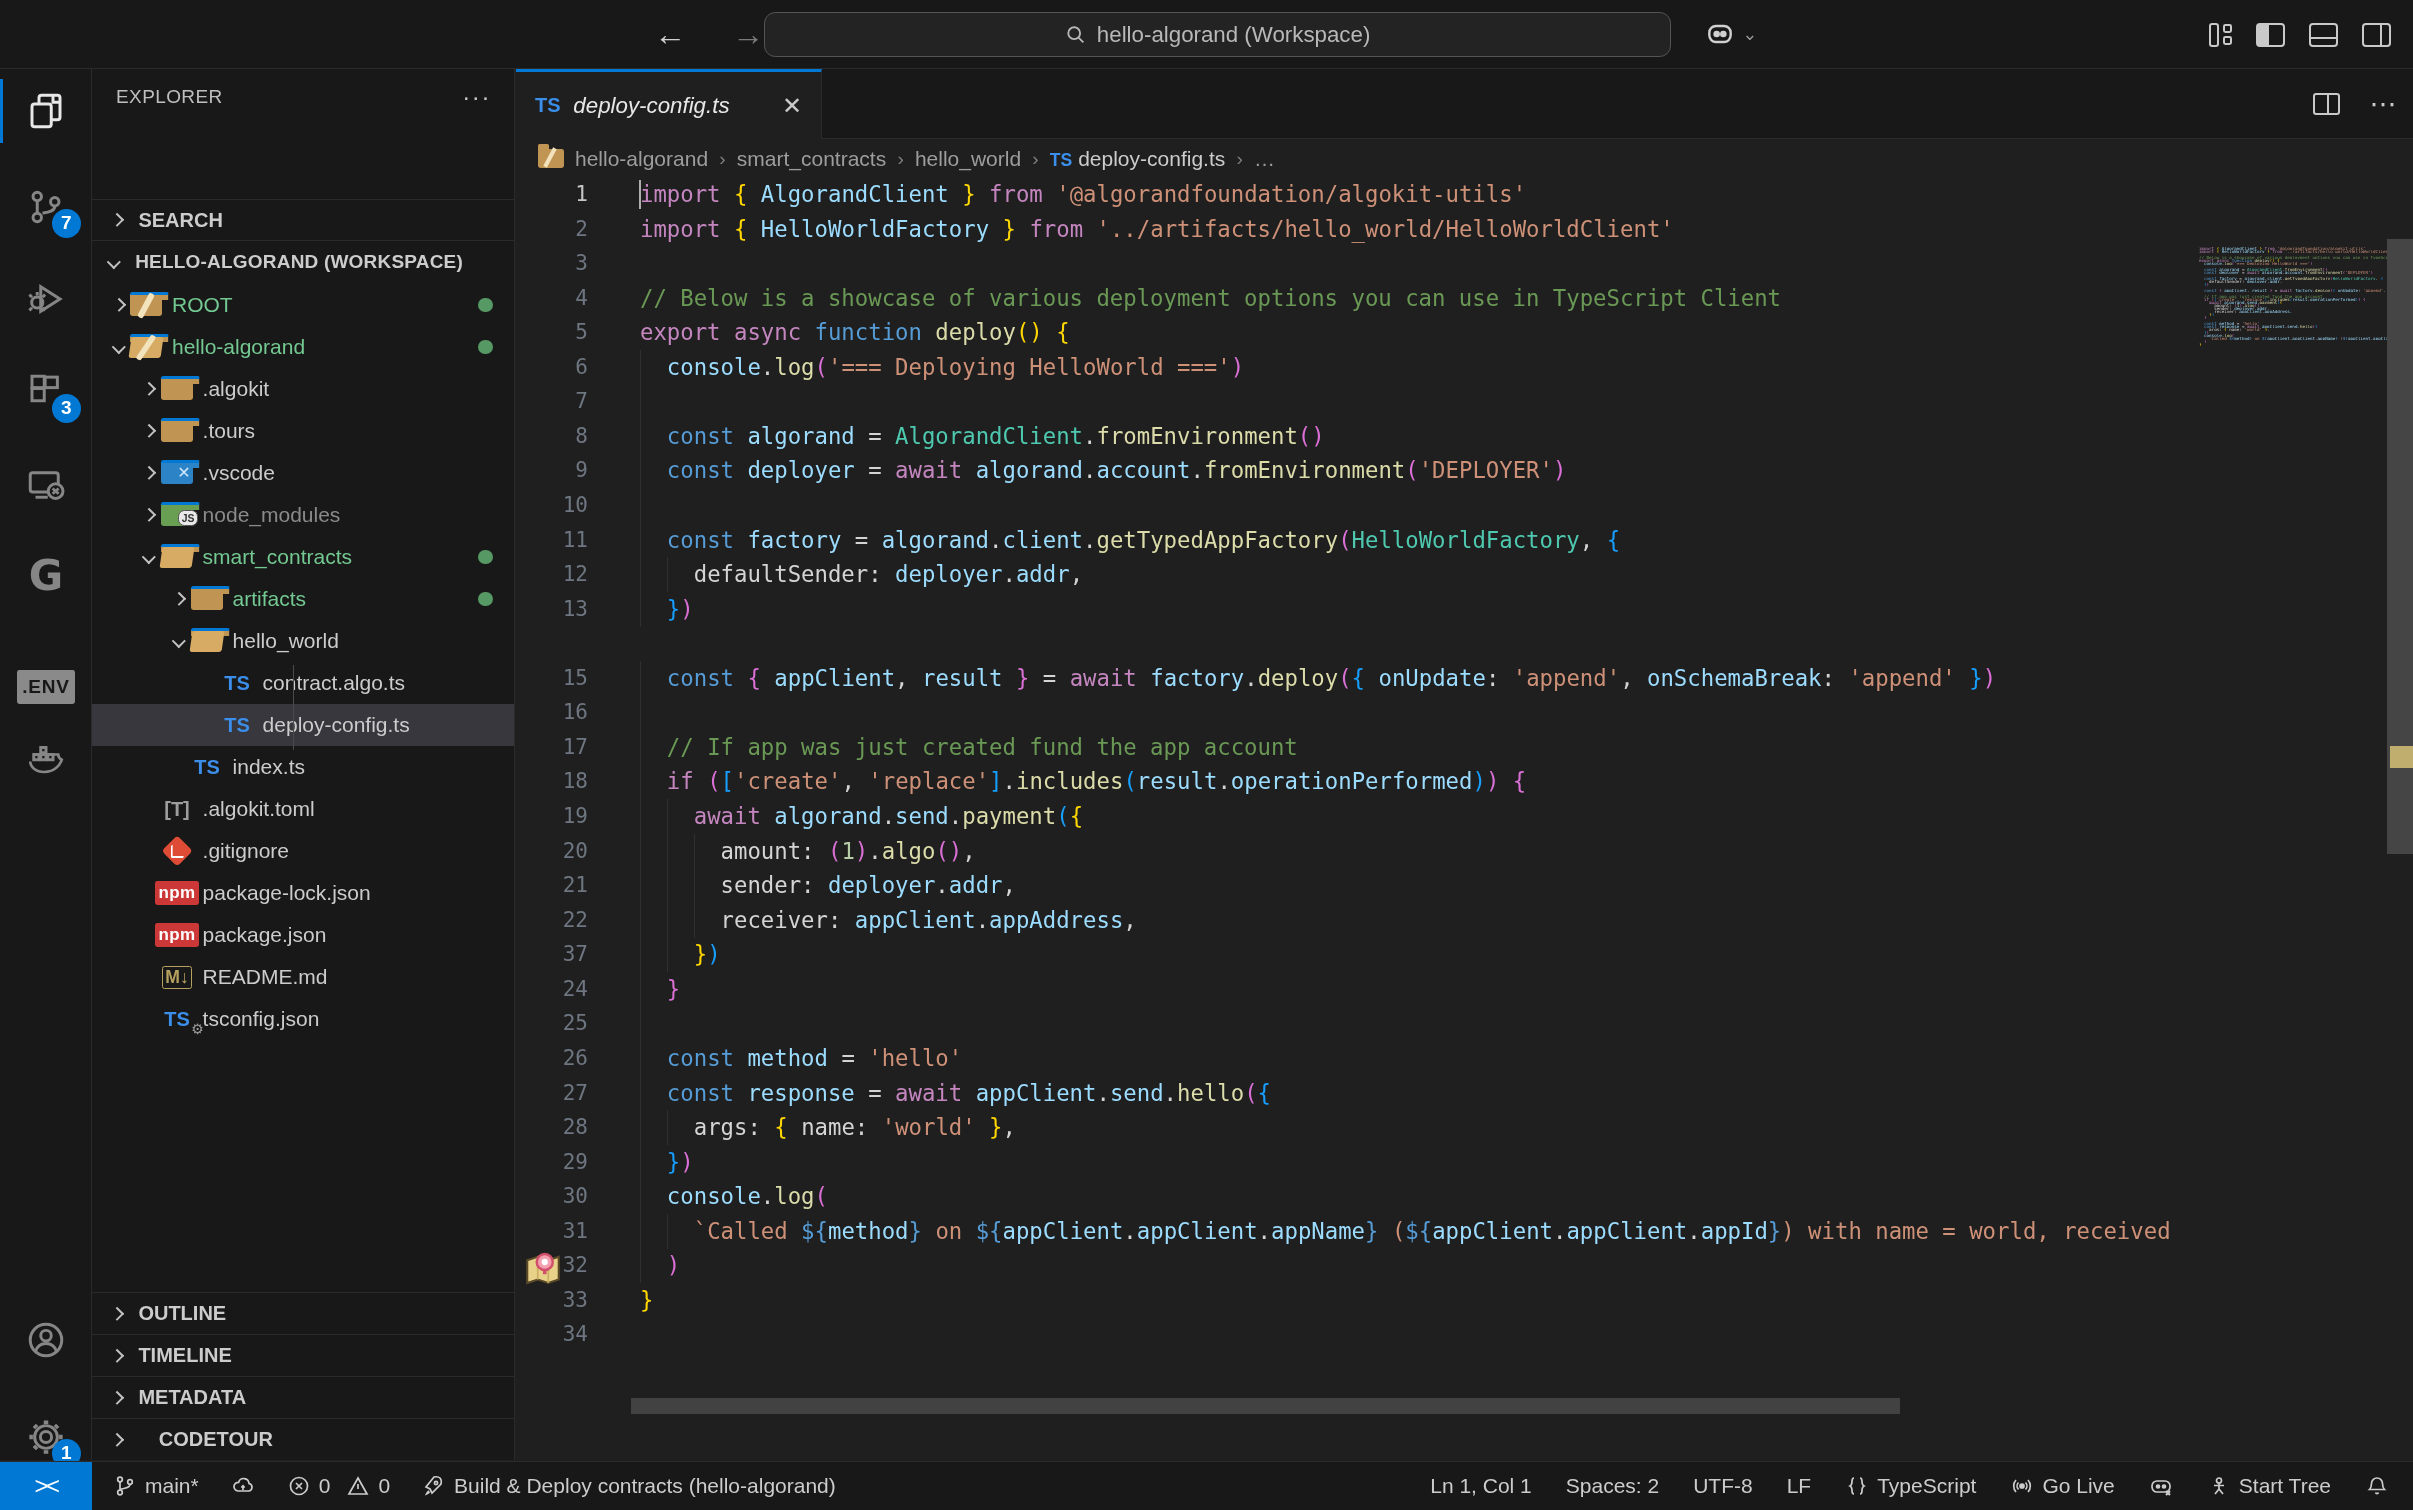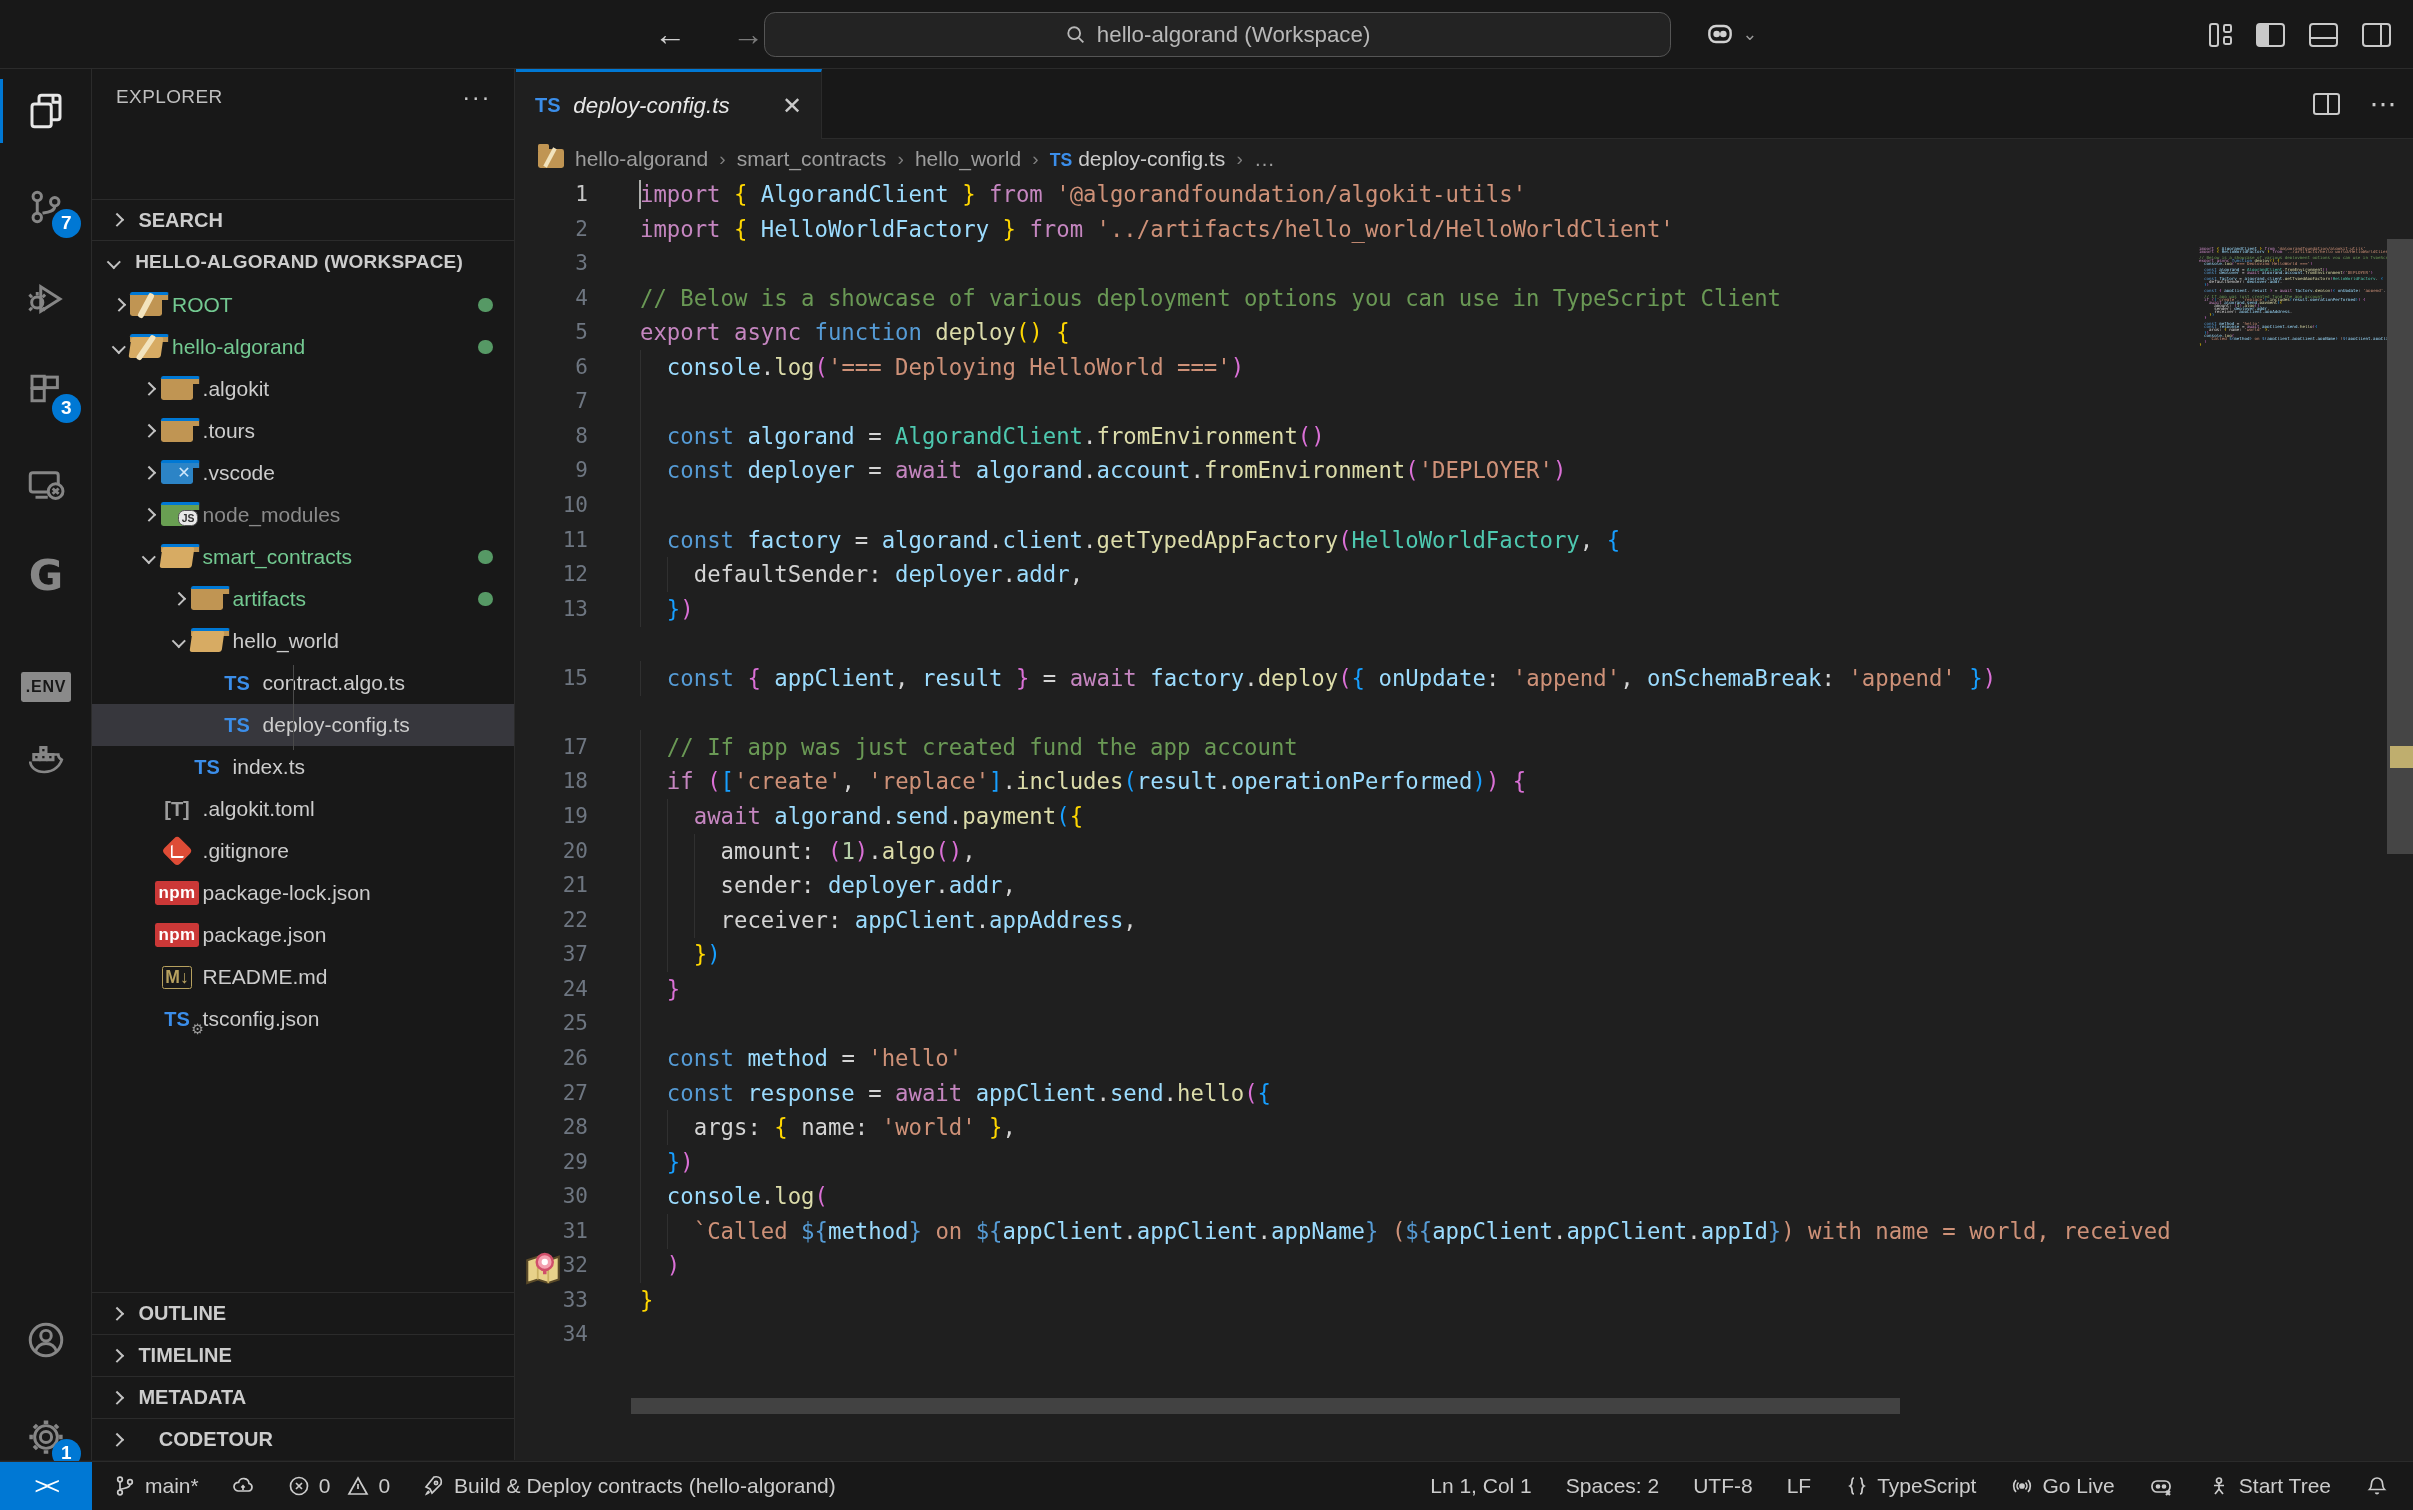--- a/index.html
+++ b/index.html
@@ -23,21 +23,21 @@
   .cl-ic .bar { width:10.4px; height:24px; border:2px solid #c9c9c9; border-radius:3.2px; }
   .cl-ic .dots { display:flex; flex-direction:column; gap:3.2px; }
   .cl-ic .dots i { width:8.8px; height:8.8px; border:2px solid #c9c9c9; border-radius:2.4px; }
   
   .activitybar { position:absolute; left:0; top:69px; width:92px; height:1391px; background:#181818; border-right:0.8px solid #2b2b2b; }
   .ab-item { position:absolute; left:0; width:92px; height:84px; display:flex; align-items:center; justify-content:center; color:#868686; cursor:pointer; }
   .ab-item.active { color:#e7e7e7; }
   .ab-item.active::before { content:""; position:absolute; left:0; top:9.6px; bottom:9.6px; width:3.2px; background:#0078d4; }
   .ab-item svg { width:42px; height:42px; }
   .badge { position:absolute; right:11.2px; bottom:11.2px; min-width:29px; height:29px; border-radius:16px; background:#0078d4; color:#fff; font-size:19px; font-weight:bold; display:flex; align-items:center; justify-content:center; padding:0 4.8px; }
-  .env-chip { font-size:16px; font-weight:bold; background:#8a8a8a; color:#181818; padding:6.4px 4.8px; border-radius:2.4px; letter-spacing:0.8px;margin-top:42px; }
+  .env-chip { font-size:19px; font-weight:bold; background:#8a8a8a; color:#181818; padding:6.4px 4.8px; border-radius:2.4px; letter-spacing:0.8px;margin-top:42px; }
   .glogo { font-size:42px; font-weight:bold; font-family:"DejaVu Sans", sans-serif; }
   
   .sidebar { position:absolute; left:92px; top:69px; width:423px; height:1391px; background:#181818; border-right:0.8px solid #2b2b2b; overflow:hidden; }
   .sb-header { position:absolute; left:0; top:0; width:423px; height:56px; display:flex; align-items:center; padding:0 24px; font-size:19px; color:#bfbfbf; letter-spacing:0.4px; }
   .sb-header .more { margin-left:auto; font-size:24px; color:#c9c9c9; letter-spacing:1.6px; cursor:pointer; }
   .sb-section { position:absolute; left:0; width:423px; height:42px; display:flex; align-items:center; gap:9.6px; padding:0 8px 0 12.8px; font-size:20px; font-weight:bold; color:#cccccc; border-top:0.8px solid #2b2b2b; cursor:pointer; }
   .sb-section.search-sec { border-bottom:0.8px solid #2b2b2b; }
   .tree { position:absolute; left:0; top:172px; width:423px; }
   .trow { position:relative; width:423px; height:42px; display:flex; align-items:center; font-size:21px; color:#cccccc; cursor:pointer; white-space:nowrap; }
   .trow.selected { background:#37373d; }
@@ -517,20 +517,24 @@
           <span class="ltext"><i class="iguide" style="left:0px"></i><i class="iguide" style="left:27px"></i><span class="tok-w">    </span><span class="tok-w">defaultSender</span><span class="tok-w">: </span><span class="tok-v">deployer</span><span class="tok-w">.</span><span class="tok-v">addr</span><span class="tok-w">,</span></span>
         </div>
         <div class="cline" style="top: 415px;">
           <span class="lnum">13</span>
           <span class="ltext"><i class="iguide" style="left:0px"></i><span class="tok-w">  </span><span class="tok-u">}</span><span class="tok-p">)</span></span>
         </div>
         <div class="cline" style="top: 484px;">
           <span class="lnum">15</span>
           <span class="ltext"><i class="iguide" style="left:0px"></i><span class="tok-w">  </span><span class="tok-s">const </span><span class="tok-p">{</span><span class="tok-w"> </span><span class="tok-v">appClient</span><span class="tok-w">, </span><span class="tok-v">result</span><span class="tok-w"> </span><span class="tok-p">}</span><span class="tok-w"> = </span><span class="tok-k">await </span><span class="tok-v">factory</span><span class="tok-w">.</span><span class="tok-f">deploy</span><span class="tok-p">(</span><span class="tok-u">{</span><span class="tok-w"> </span><span class="tok-v">onUpdate</span><span class="tok-w">: </span><span class="tok-t">'append'</span><span class="tok-w">, </span><span class="tok-v">onSchemaBreak</span><span class="tok-w">: </span><span class="tok-t">'append'</span><span class="tok-w"> </span><span class="tok-u">}</span><span class="tok-p">)</span></span>
         </div>
+        <div class="cline" style="top: 518px;">
+          <span class="lnum">16</span>
+          <span class="ltext"><i class="iguide" style="left:0px"></i></span>
+        </div>
         <div class="cline" style="top: 553px;">
           <span class="lnum">17</span>
           <span class="ltext"><i class="iguide" style="left:0px"></i><span class="tok-w">  </span><span class="tok-m">// If app was just created fund the app account</span></span>
         </div>
         <div class="cline" style="top: 587px;">
           <span class="lnum">18</span>
           <span class="ltext"><i class="iguide" style="left:0px"></i><span class="tok-w">  </span><span class="tok-k">if </span><span class="tok-p">(</span><span class="tok-u">[</span><span class="tok-t">'create'</span><span class="tok-w">, </span><span class="tok-t">'replace'</span><span class="tok-u">]</span><span class="tok-w">.</span><span class="tok-f">includes</span><span class="tok-u">(</span><span class="tok-v">result</span><span class="tok-w">.</span><span class="tok-v">operationPerformed</span><span class="tok-u">)</span><span class="tok-p">)</span><span class="tok-w"> </span><span class="tok-p">{</span></span>
         </div>
         <div class="cline" style="top: 622px;">
           <span class="lnum">19</span>

